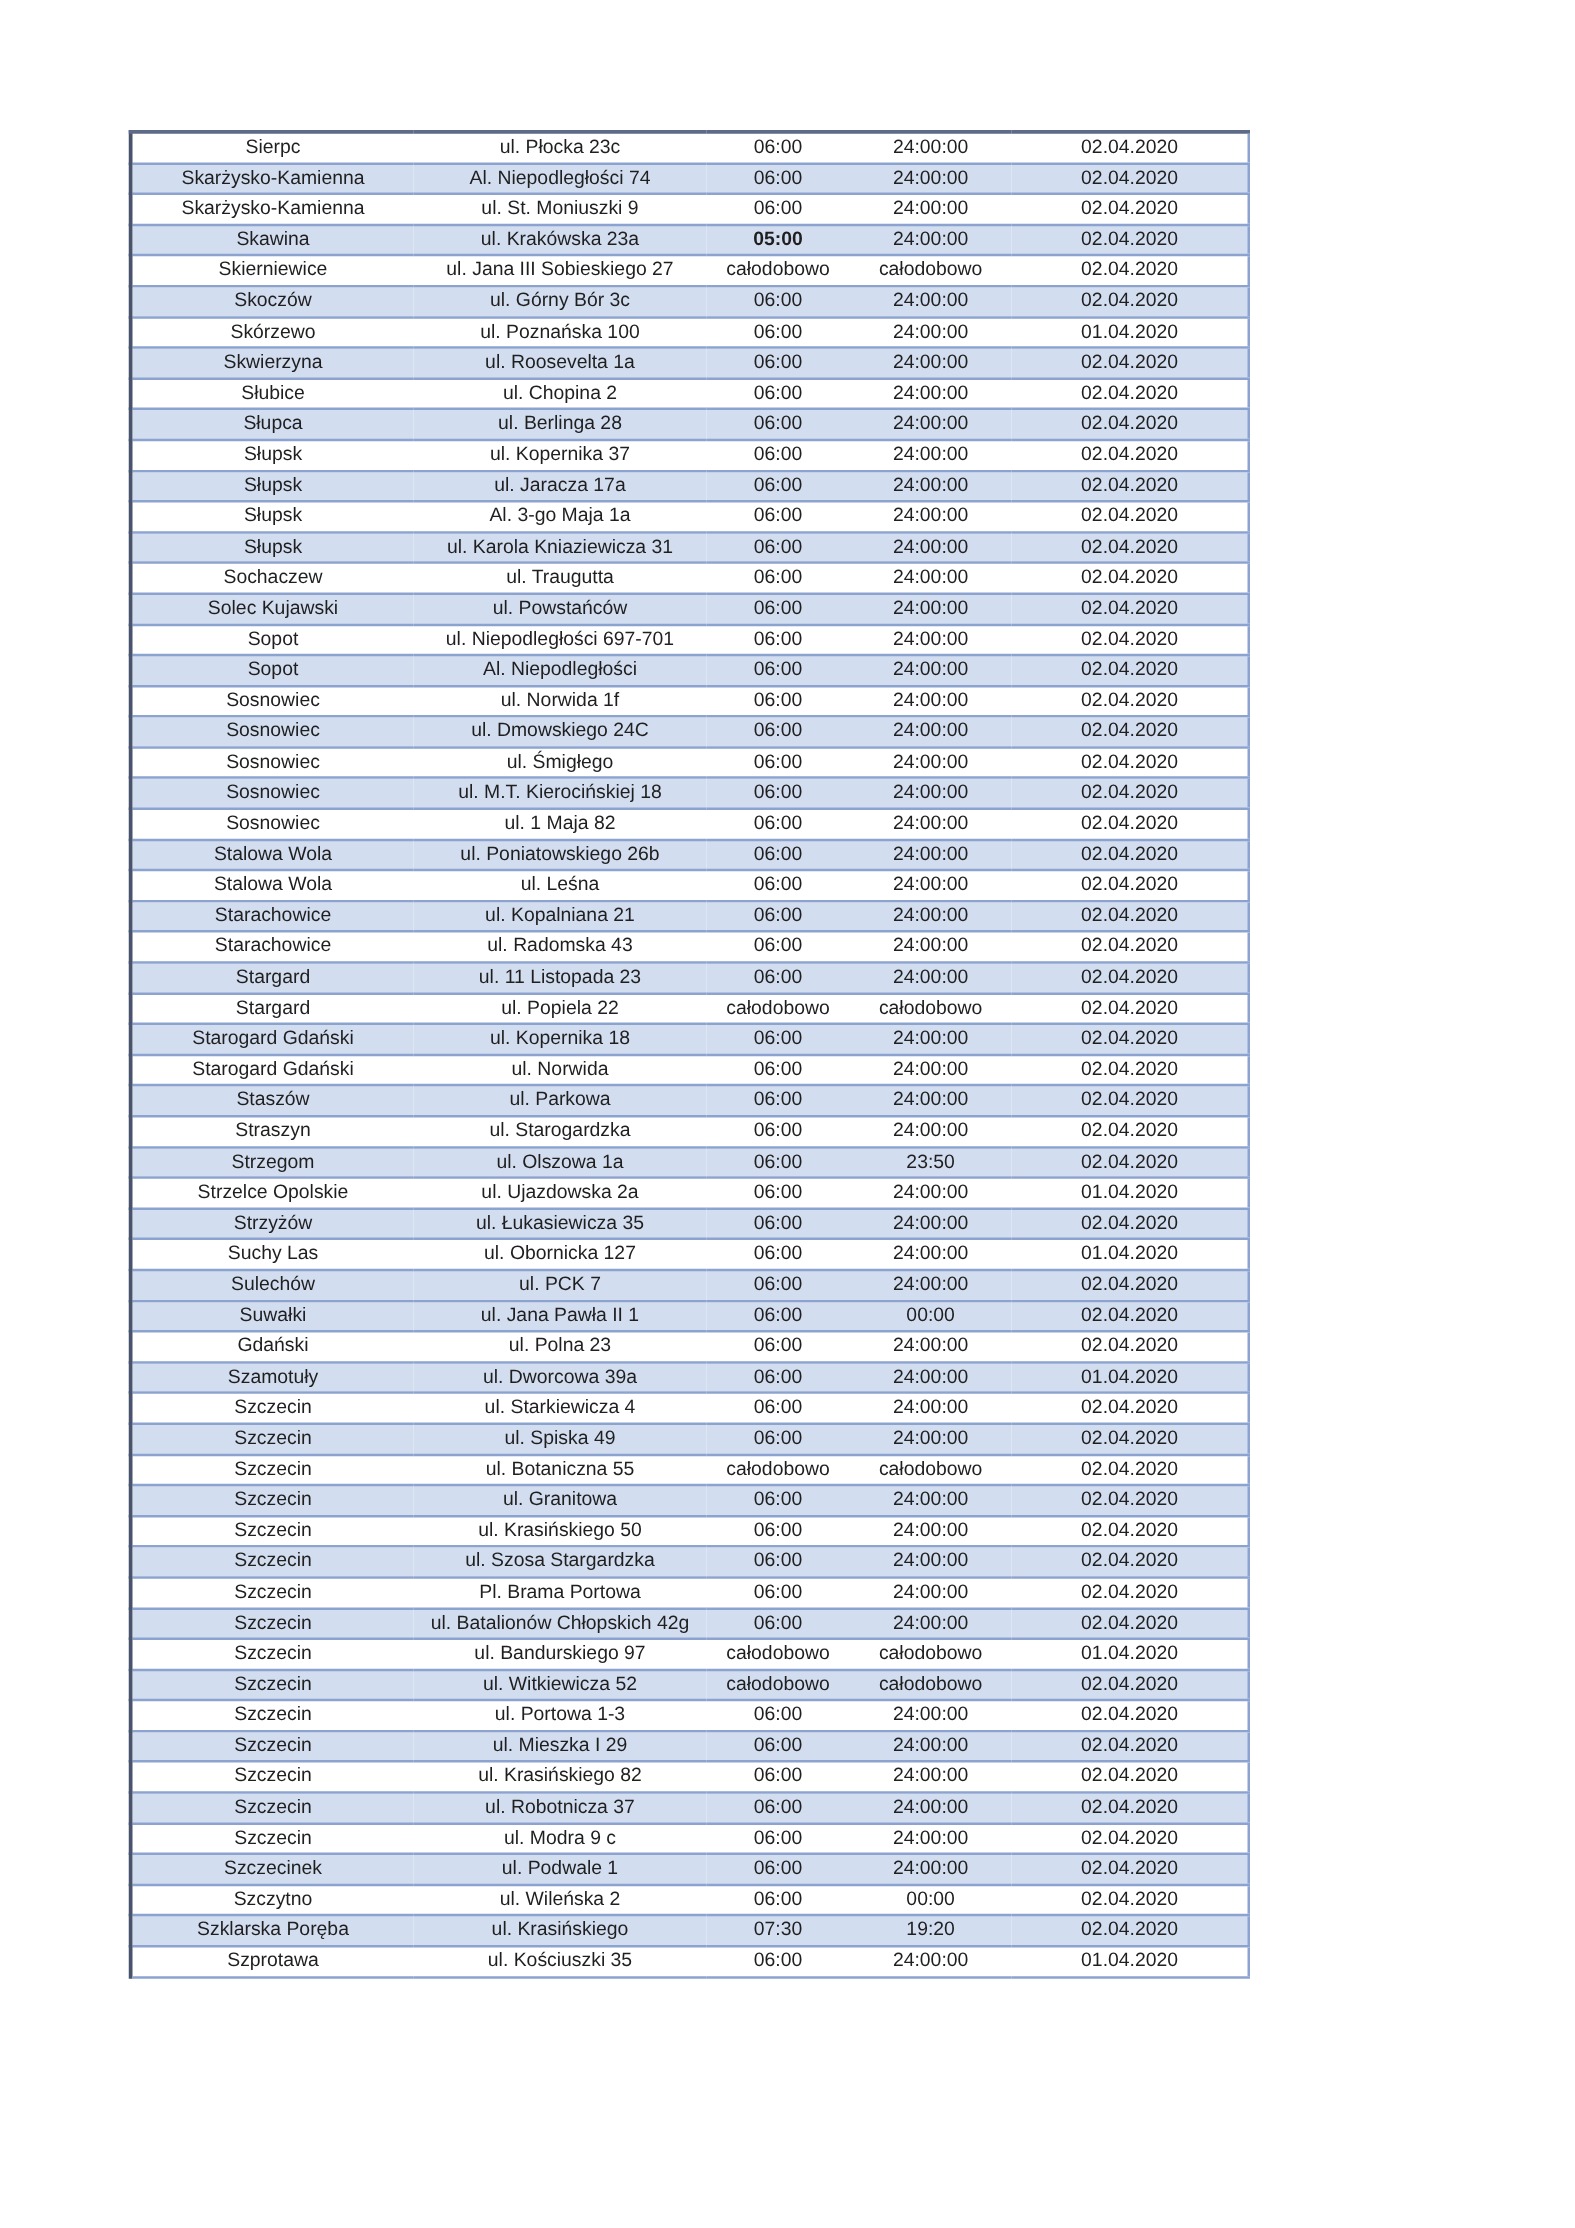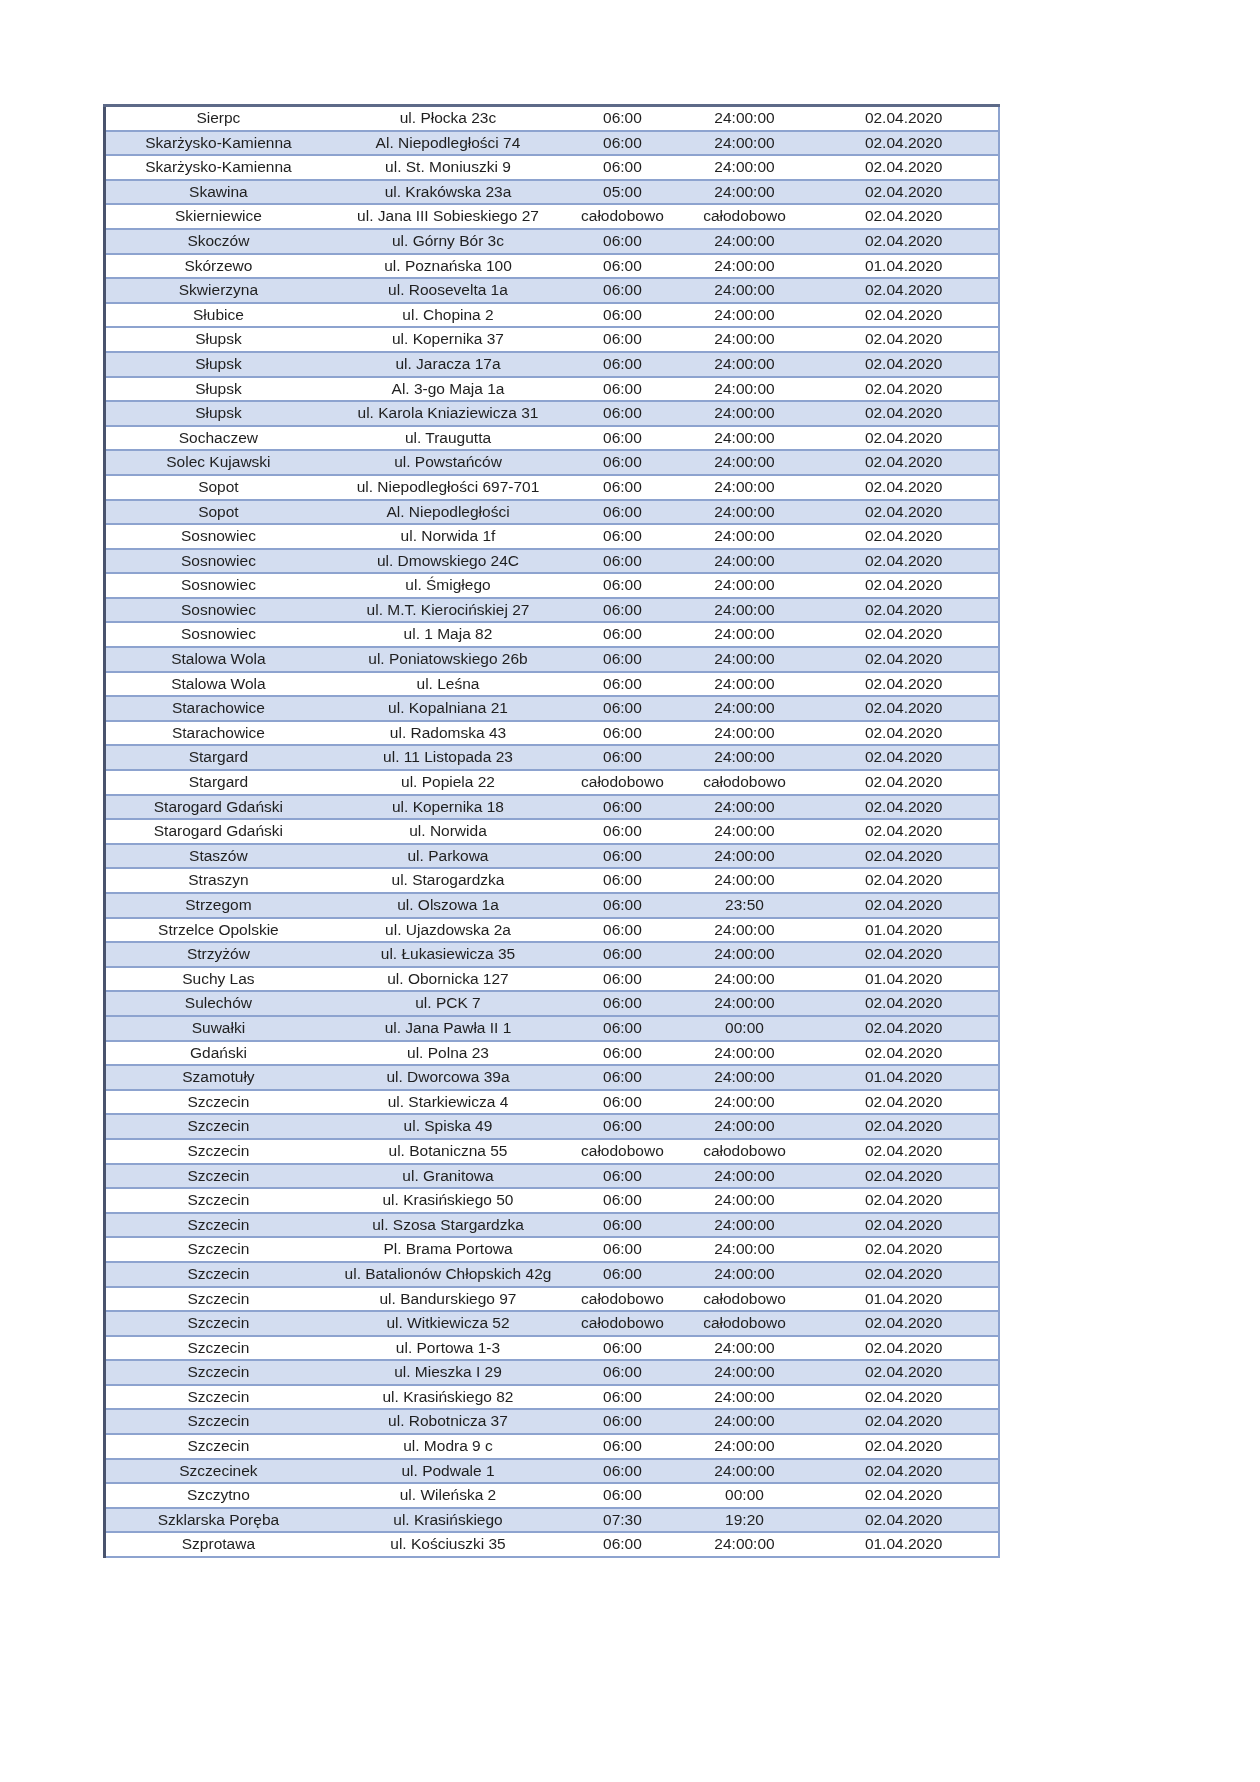--- a/index.html
+++ b/index.html
@@ -42,21 +42,21 @@
     padding: 0 2px;
     text-align: center;
     vertical-align: middle;
     font-size: 15.5px;
     line-height: 22.6px;
     color: var(--text, #1f1f1f);
     white-space: nowrap;
     overflow: hidden;
   }
   table.hours-table td.bold {
-    font-weight: normal;
+    font-weight: bold;
   }
 </style>
 </head>
 <body>
 
 <div class="page">
   <table class="hours-table">
     <colgroup>
       <col style="width:25.3%">
       <col style="width:26.2%">
@@ -121,20 +121,27 @@
     <td class="col-close">24:00:00</td>
     <td class="col-date">02.04.2020</td>
   </tr>
         <tr class="table-row row-odd">
     <td class="col-city">Słubice</td>
     <td class="col-address">ul. Chopina 2</td>
     <td class="col-open">06:00</td>
     <td class="col-close">24:00:00</td>
     <td class="col-date">02.04.2020</td>
   </tr>
+        <tr class="table-row row-even">
+    <td class="col-city">Słupca</td>
+    <td class="col-address">ul. Berlinga 28</td>
+    <td class="col-open">06:00</td>
+    <td class="col-close">24:00:00</td>
+    <td class="col-date">02.04.2020</td>
+  </tr>
         <tr class="table-row row-odd">
     <td class="col-city">Słupsk</td>
     <td class="col-address">ul. Kopernika 37</td>
     <td class="col-open">06:00</td>
     <td class="col-close">24:00:00</td>
     <td class="col-date">02.04.2020</td>
   </tr>
         <tr class="table-row row-even">
     <td class="col-city">Słupsk</td>
     <td class="col-address">ul. Jaracza 17a</td>
@@ -200,21 +207,21 @@
   </tr>
         <tr class="table-row row-odd">
     <td class="col-city">Sosnowiec</td>
     <td class="col-address">ul. Śmigłego</td>
     <td class="col-open">06:00</td>
     <td class="col-close">24:00:00</td>
     <td class="col-date">02.04.2020</td>
   </tr>
         <tr class="table-row row-even">
     <td class="col-city">Sosnowiec</td>
-    <td class="col-address">ul. M.T. Kierocińskiej 27</td>
+    <td class="col-address">ul. M.T. Kierocińskiej 18</td>
     <td class="col-open">06:00</td>
     <td class="col-close">24:00:00</td>
     <td class="col-date">02.04.2020</td>
   </tr>
         <tr class="table-row row-odd">
     <td class="col-city">Sosnowiec</td>
     <td class="col-address">ul. 1 Maja 82</td>
     <td class="col-open">06:00</td>
     <td class="col-close">24:00:00</td>
     <td class="col-date">02.04.2020</td>

